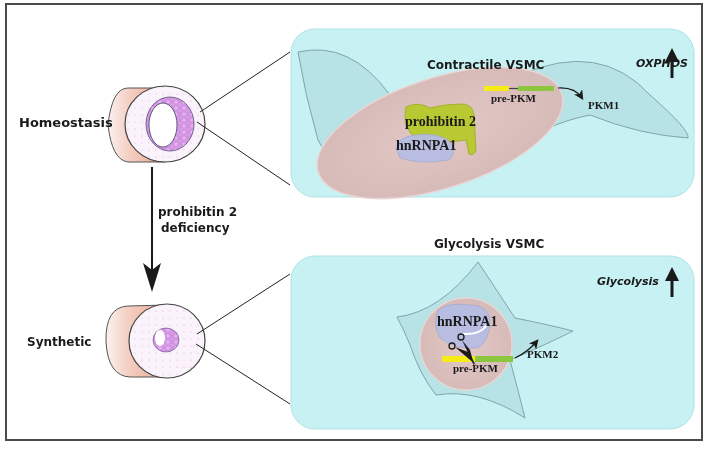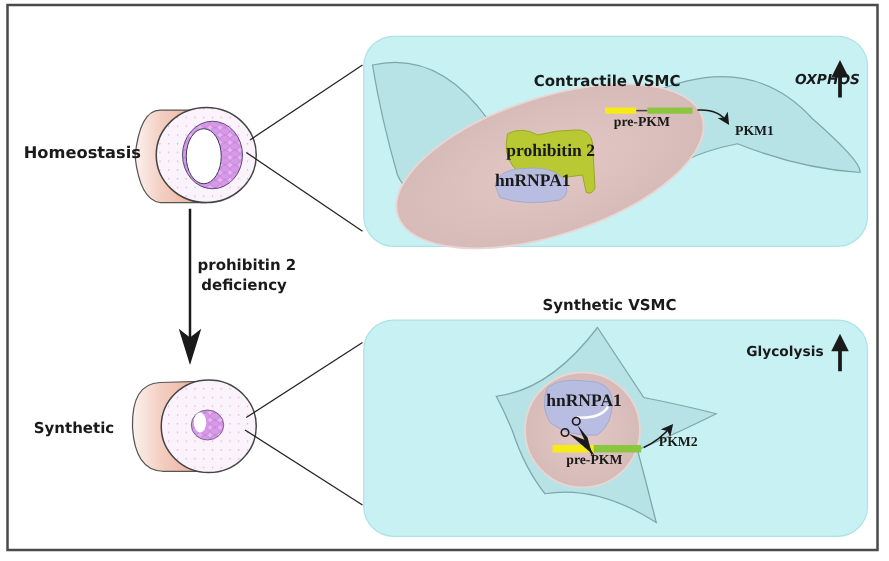--- a/index.html
+++ b/index.html
@@ -107,17 +107,17 @@
 <div class="lbl" style="left:158px; top:205px; font-size:12px;">prohibitin 2</div>
 <div class="lbl" style="left:161px; top:221px; font-size:12px;">deficiency</div>
 
 <div class="lbl" style="left:427px; top:14px; font-size:12px;margin-top:44px;">Contractile VSMC</div>
 <div class="lbl" style="left:636px; top:57px; font-size:11px; font-style:italic;">OXPHOS</div>
 <div class="serif" style="left:405px; top:114px; font-size:14px;">prohibitin 2</div>
 <div class="serif" style="left:396px; top:138px; font-size:14px;">hnRNPA1</div>
 <div class="serif" style="left:491px; top:92px; font-size:11px;">pre-PKM</div>
 <div class="serif" style="left:576px; top:99px; font-size:11px;margin-left:12px;">PKM1</div>
 
-<div class="lbl" style="left:434px; top:237px; font-size:12px;">Synthetic VSMC</div>
-<div class="lbl" style="left:597px; top:275px; font-size:11px; ">Glycolysis</div>
+<div class="lbl" style="left:434px; top:237px; font-size:12px;">Glycolysis VSMC</div>
+<div class="lbl" style="left:597px; top:275px; font-size:11px; font-style:italic;">Glycolysis</div>
 <div class="serif" style="left:437px; top:314px; font-size:14px;">hnRNPA1</div>
 <div class="serif" style="left:453px; top:362px; font-size:11px;">pre-PKM</div>
 <div class="serif" style="left:527px; top:328px; font-size:11px;margin-top:20px;">PKM2</div>
 
 </body></html>

